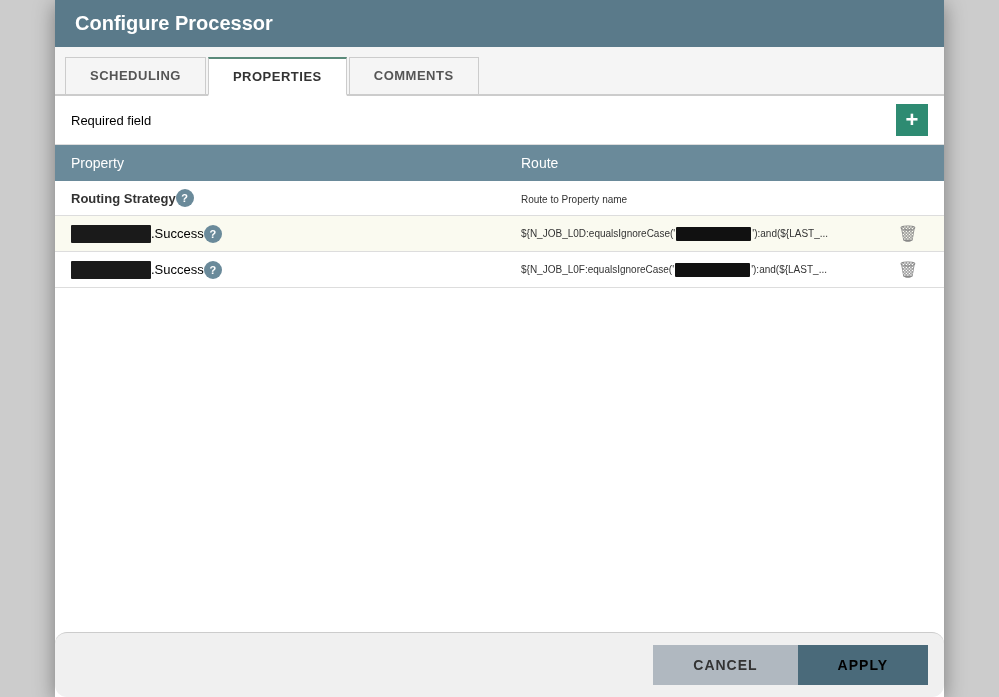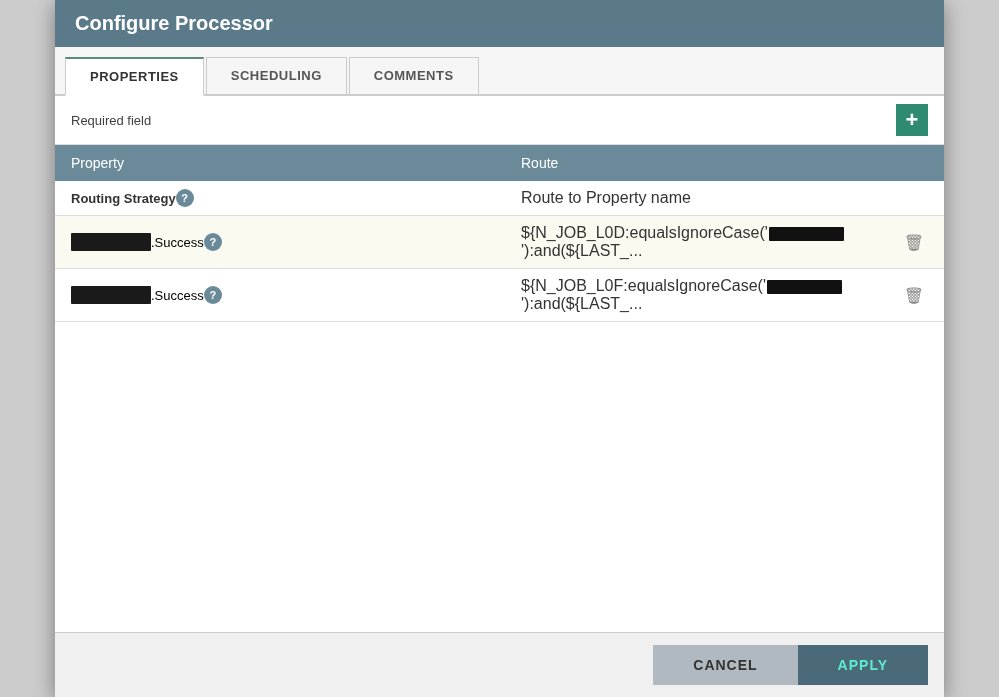--- a/index.html
+++ b/index.html
@@ -84,21 +84,21 @@
     .required-field-row {
       display: flex;
       align-items: center;
       justify-content: space-between;
       padding: 8px 16px;
       background: #fff;
       border-bottom: 1px solid #ddd;
     }
     .required-field-label {
       font-size: 13px;
-      color: #404040;
+      color: #000000;
     }
     .add-btn {
       width: 32px;
       height: 32px;
       background: #2e8b72;
       color: #fff;
       border: none;
       font-size: 22px;
       cursor: pointer;
       display: flex;
@@ -160,53 +160,54 @@
       cursor: pointer;
       flex-shrink: 0;
       font-weight: bold;
     }
     .value-cell {
       display: flex;
       align-items: flex-end;
       gap: 6px;
     }
     .value-text {
-      font-size: 16px;
+      font-size: 10px;
       color: #333;
       flex: 1;
     }
     .delete-icon {
       color: #888;
       cursor: pointer;
       font-size: 16px;
       padding: 2px 4px;
     }
     .footer {
       display: flex;
       justify-content: flex-end;
       padding: 12px 16px;
       background: #f0f0f0;
       border-top: 1px solid #ccc;
       gap: 0;
+      border-radius: 12px;
     }
     .btn-cancel {
       padding: 12px 40px;
       background: #b0b8c0;
       color: #333;
       border: none;
       font-size: 14px;
       font-weight: bold;
       cursor: pointer;
       text-transform: uppercase;
       letter-spacing: 1px;
     }
     .btn-apply {
       padding: 12px 40px;
       background: #4a6a7a;
-      color: #5eead4;
+      color: #000000;
       border: none;
       font-size: 14px;
       font-weight: bold;
       cursor: pointer;
       text-transform: uppercase;
       letter-spacing: 1px;
     }
     .routing-label {
       font-size: 13px;
       font-weight: bold;
@@ -217,25 +218,25 @@
 <body>
 
 <div class="dialog">
 
   <div class="dialog-header">
     <span>Configure Processor</span>
   </div>
 
 
   <div class="tabs">
+    <div class="tab">
+      <span>SCHEDULING</span>
+    </div>
     <div class="tab active">
       <span>PROPERTIES</span>
-    </div>
-    <div class="tab">
-      <span>SCHEDULING</span>
     </div>
     <div class="tab">
       <span>COMMENTS</span>
     </div>
   </div>
 
   <div class="content-area">
 
     <div class="required-field-row">
       <span class="required-field-label">Required field</span>

